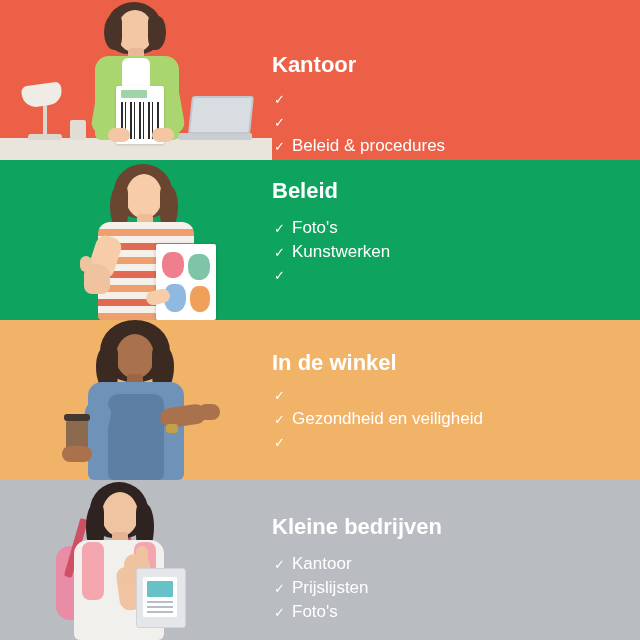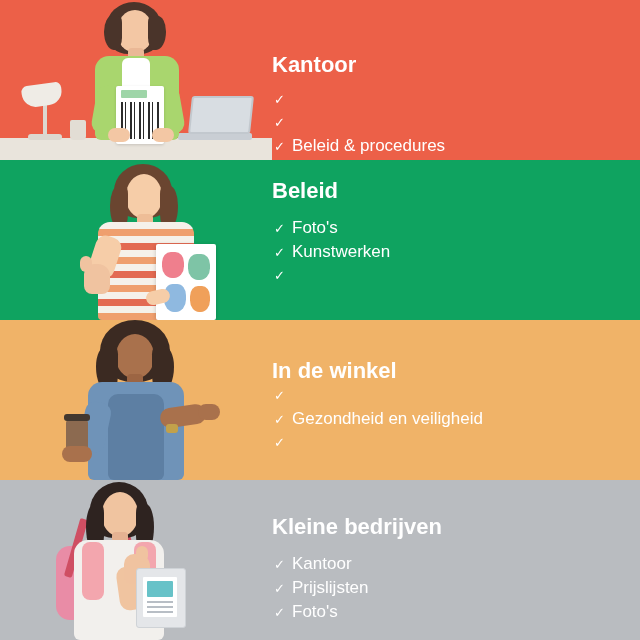--- a/index.html
+++ b/index.html
@@ -51,21 +51,21 @@
   .band-title {
     font-size: 22px;
     font-weight: bold;
     line-height: 1;
     white-space: nowrap;
     position: absolute;
     left: 0;
   }
   .band-office .band-title   { top: 54px; }
   .band-home .band-title     { top: 20px; }
-  .band-store .band-title    { top: 40px; text-align: center; }
+  .band-store .band-title    { top: 32px; text-align: center; }
   .band-business .band-title { top: 36px; }
 
   .bullets {
     position: absolute;
     left: 2px;
     margin: 0;
     padding: 0;
     list-style: none;
   }
   .band-office .bullets   { top: 88px; }

